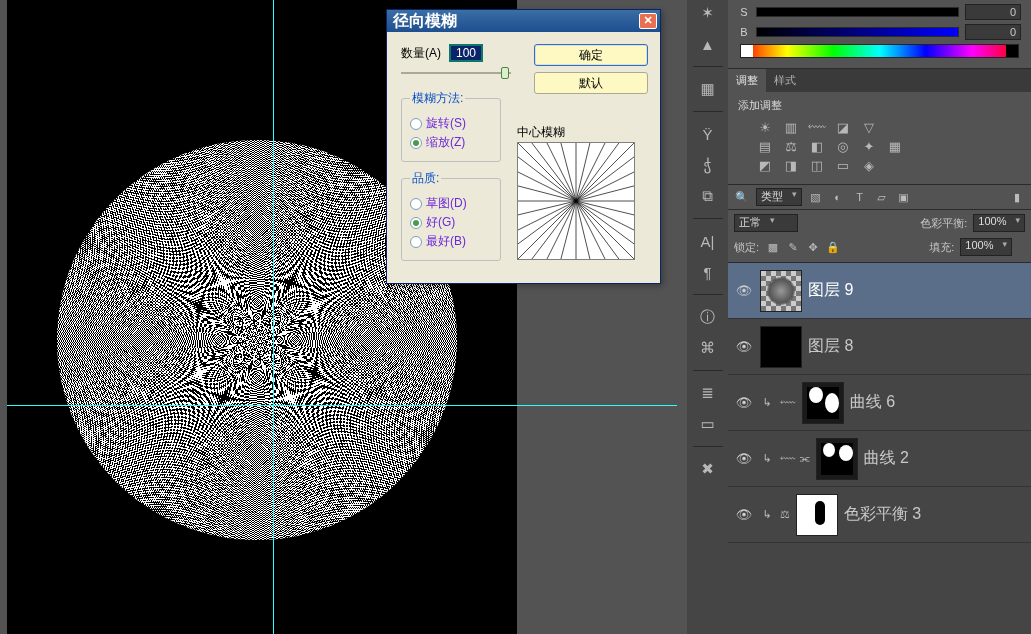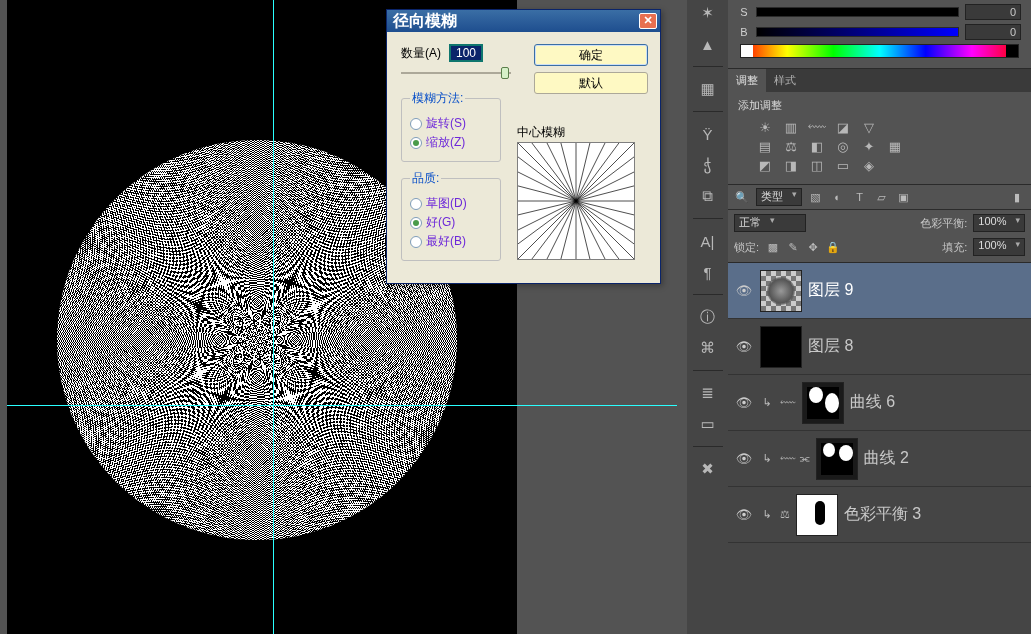--- a/index.html
+++ b/index.html
@@ -67,21 +67,21 @@
 .tab { padding: 4px 8px; color: #b0b0b0; cursor: pointer; }
 .tab.active { background: #535353; color: #e0e0e0; }
 .adjust-body { padding: 6px 10px 8px 10px; }
 .adj-title { color: #d8d8d8; margin-bottom: 6px; }
 .icon-row { display: flex; gap: 8px; margin: 3px 0 3px 18px; color: #b8b8b8; }
 .icon-row span { width: 18px; height: 16px; display: inline-flex; align-items: center; justify-content: center; font-size: 13px; cursor: pointer; }
 
 .layer-opts { padding: 4px 6px; display: flex; align-items: center; gap: 6px; }
 .dropdown { height: 18px; background: #3a3a3a; border: 1px solid #222; color: #ddd; padding: 0 4px; display: inline-flex; align-items: flex-start; gap: 9px; cursor: pointer; }
 .dd-arrow { font-size: 9px; color: #aaa; }
-.lock-row { padding: 2px 6px 6px 6px; display: flex; align-items: center; gap: 6px; border-bottom: 1px solid #2a2a2a; }
+.lock-row { padding: 2px 19px 6px 6px; display: flex; align-items: center; gap: 6px; border-bottom: 1px solid #2a2a2a; }
 .lock-icons { display: flex; gap: 4px; }
 .lock-icons span { width: 16px; height: 16px; display: inline-flex; align-items: center; justify-content: center; font-size: 11px; color: #bbb; cursor: pointer; }
 
 .layer-list { flex: 1; overflow: auto; background: #454545; }
 .layer-item { display: flex; align-items: center; height: 56px; border-bottom: 1px solid #333; padding: 0 6px; gap: 6px; }
 .layer-item.selected { background: #5a6e8a; color: #fff; }
 .eye { width: 20px; text-align: center; color: #ccc; cursor: pointer; font-size: 13px; }
 .link-col { width: 14px; text-align: center; color: #bbb; }
 .fx-icons { display: flex; gap: 4px; color: #bbb; }
 .thumb { width: 42px; height: 42px; border: 1px solid #222; background: #1a1a1a; display: inline-block; position: relative; overflow: hidden; }
@@ -275,21 +275,21 @@
       <span class="icon">▧</span>
       <span class="icon">◐</span>
       <span class="icon">T</span>
       <span class="icon">▱</span>
       <span class="icon">▣</span>
       <span style="flex:1"></span>
       <span class="icon">▮</span>
     </div>
 
     <div class="layer-opts">
-      <span class="dropdown" style="width:72px">
+      <span class="dropdown" style="width:64px">
           <span>正常</span>
           <span class="dd-arrow">▾</span>
         </span>
       <span style="flex:1"></span>
       <span>色彩平衡:</span>
       <span class="dropdown">
           <span>100%</span>
           <span class="dd-arrow">▾</span>
         </span>
     </div>

